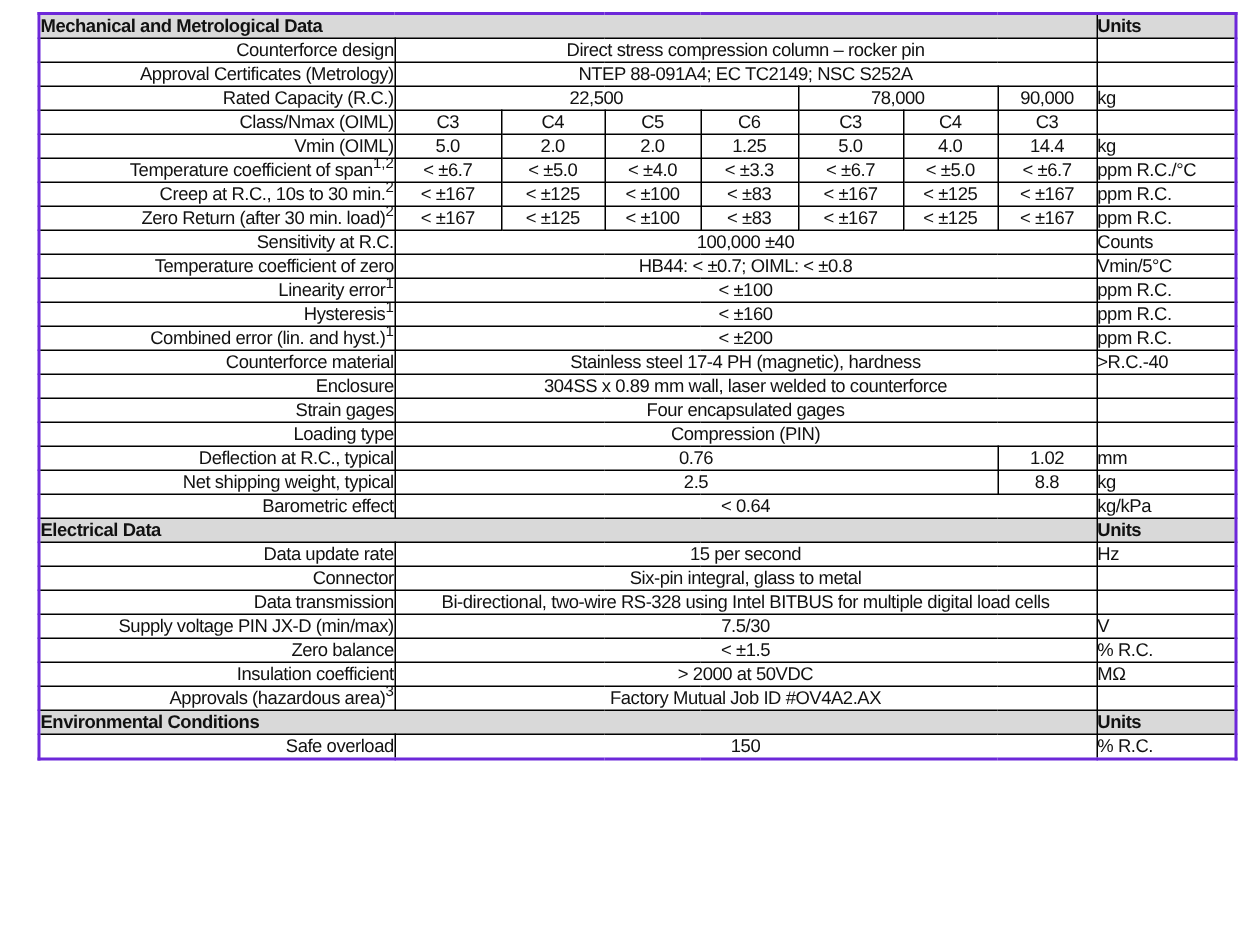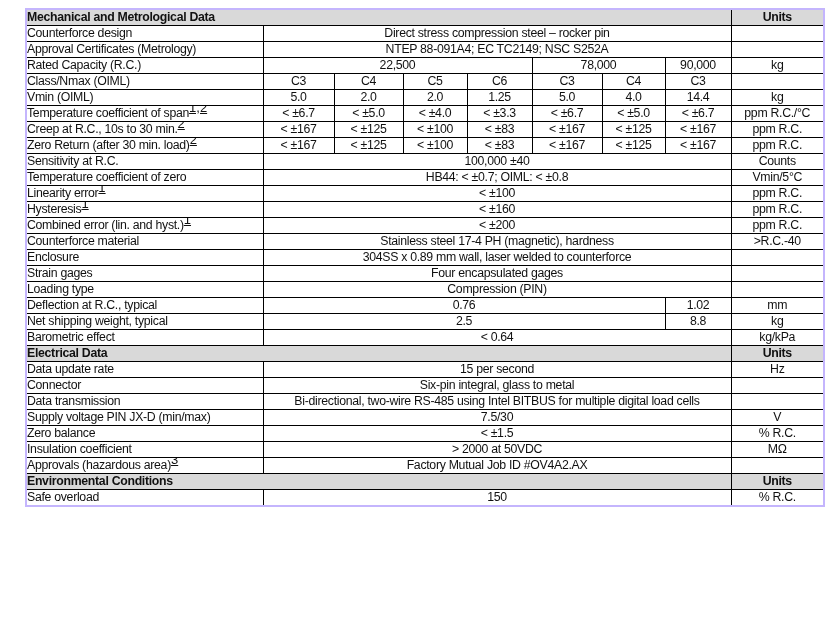--- a/index.html
+++ b/index.html
@@ -1,30 +1,30 @@
 <!DOCTYPE html>
 <html><head>
 <meta charset="utf-8">
 <style>
   html,body { margin:0; padding:0; background:#ffffff; }
   body { width:828px; height:634px; position:relative; overflow:hidden;
          font-family:"Liberation Sans", sans-serif; color:#111; }
   .table-wrap { position:absolute; left:25px; top:8px; }
   table.spec { border-collapse:collapse; table-layout:fixed;
-               width:798px; height:456px; border:2px solid #c4b5fd; }
+               width:798px; height:456px; border:2px solid #6d28d9; }
   table.spec td { border:1px solid #000; font-size:12.3px; letter-spacing:-0.3px;
                   padding:0; height:15px; line-height:15px; white-space:nowrap;
                   overflow:hidden; }
-  td.label-cell { text-align:left; padding-left:5px; }
+  td.label-cell { text-align:right; padding-left:5px; }
   td.value-cell { text-align:center; }
-  td.units-cell { text-align:center; padding-left:5px; }
+  td.units-cell { text-align:left; padding-left:5px; }
   td.section-title { background:#d9d9d9; font-weight:bold; padding-left:5px;
                      font-size:12.5px; letter-spacing:-0.2px; }
   td.section-units { background:#d9d9d9; font-weight:bold; }
-  sup { font-size:13px; letter-spacing:0; vertical-align:super; line-height:0;text-decoration:underline; }
+  sup { font-size:10px; letter-spacing:0; vertical-align:super; line-height:0; }
 </style>
 </head>
 <body>
 
 <div class="table-wrap">
   <table class="spec">
     <colgroup>
       <col style="width:237px">
         <col style="width:71px">
         <col style="width:69px">
@@ -35,21 +35,21 @@
         <col style="width:66px">
         <col style="width:93px">
     </colgroup>
     <tbody>
         <tr>
           <td colspan="8" class="section-title">Mechanical and Metrological Data</td>
           <td class="section-units units-cell">Units</td>
         </tr>
         <tr>
           <td class="label-cell"><span>Counterforce design</span></td>
-          <td class="value-cell" colspan="7">Direct stress compression steel – rocker pin</td>
+          <td class="value-cell" colspan="7">Direct stress compression column – rocker pin</td>
           <td class="units-cell"></td>
         </tr>
         <tr>
           <td class="label-cell"><span>Approval Certificates (Metrology)</span></td>
           <td class="value-cell" colspan="7">NTEP 88-091A4; EC TC2149; NSC S252A</td>
           <td class="units-cell"></td>
         </tr>
         <tr>
           <td class="label-cell"><span>Rated Capacity (R.C.)</span></td>
           <td class="value-cell" colspan="4">22,500</td>
@@ -183,21 +183,21 @@
           <td class="value-cell" colspan="7">15 per second</td>
           <td class="units-cell">Hz</td>
         </tr>
         <tr>
           <td class="label-cell"><span>Connector</span></td>
           <td class="value-cell" colspan="7">Six-pin integral, glass to metal</td>
           <td class="units-cell"></td>
         </tr>
         <tr>
           <td class="label-cell"><span>Data transmission</span></td>
-          <td class="value-cell" colspan="7">Bi-directional, two-wire RS-485 using Intel BITBUS for multiple digital load cells</td>
+          <td class="value-cell" colspan="7">Bi-directional, two-wire RS-328 using Intel BITBUS for multiple digital load cells</td>
           <td class="units-cell"></td>
         </tr>
         <tr>
           <td class="label-cell"><span>Supply voltage PIN JX-D (min/max)</span></td>
           <td class="value-cell" colspan="7">7.5/30</td>
           <td class="units-cell">V</td>
         </tr>
         <tr>
           <td class="label-cell"><span>Zero balance</span></td>
           <td class="value-cell" colspan="7">&lt; ±1.5</td>

